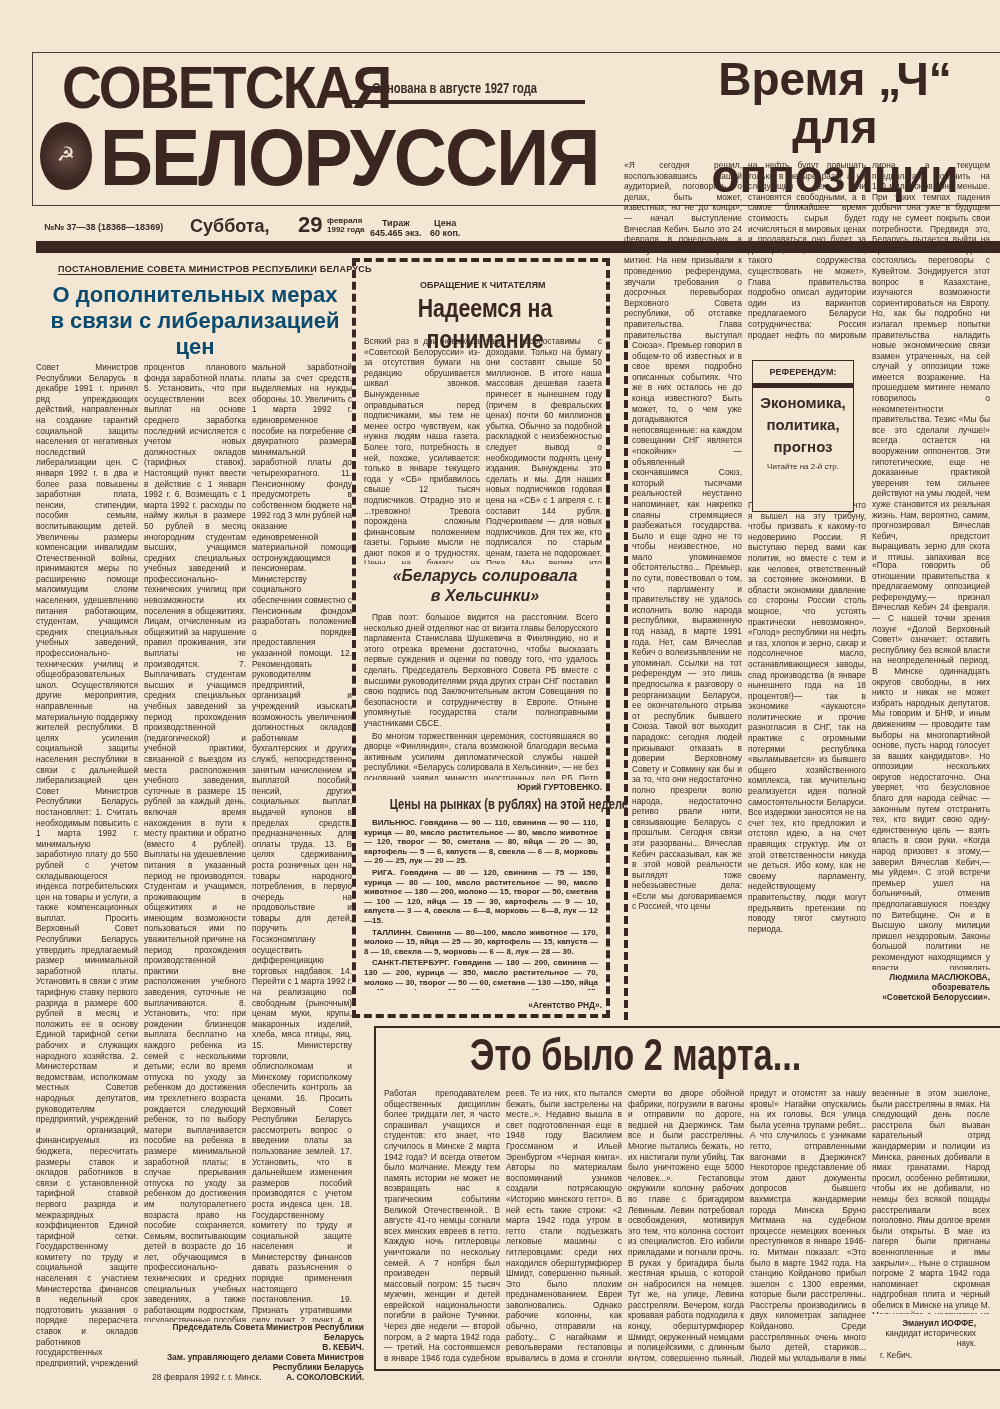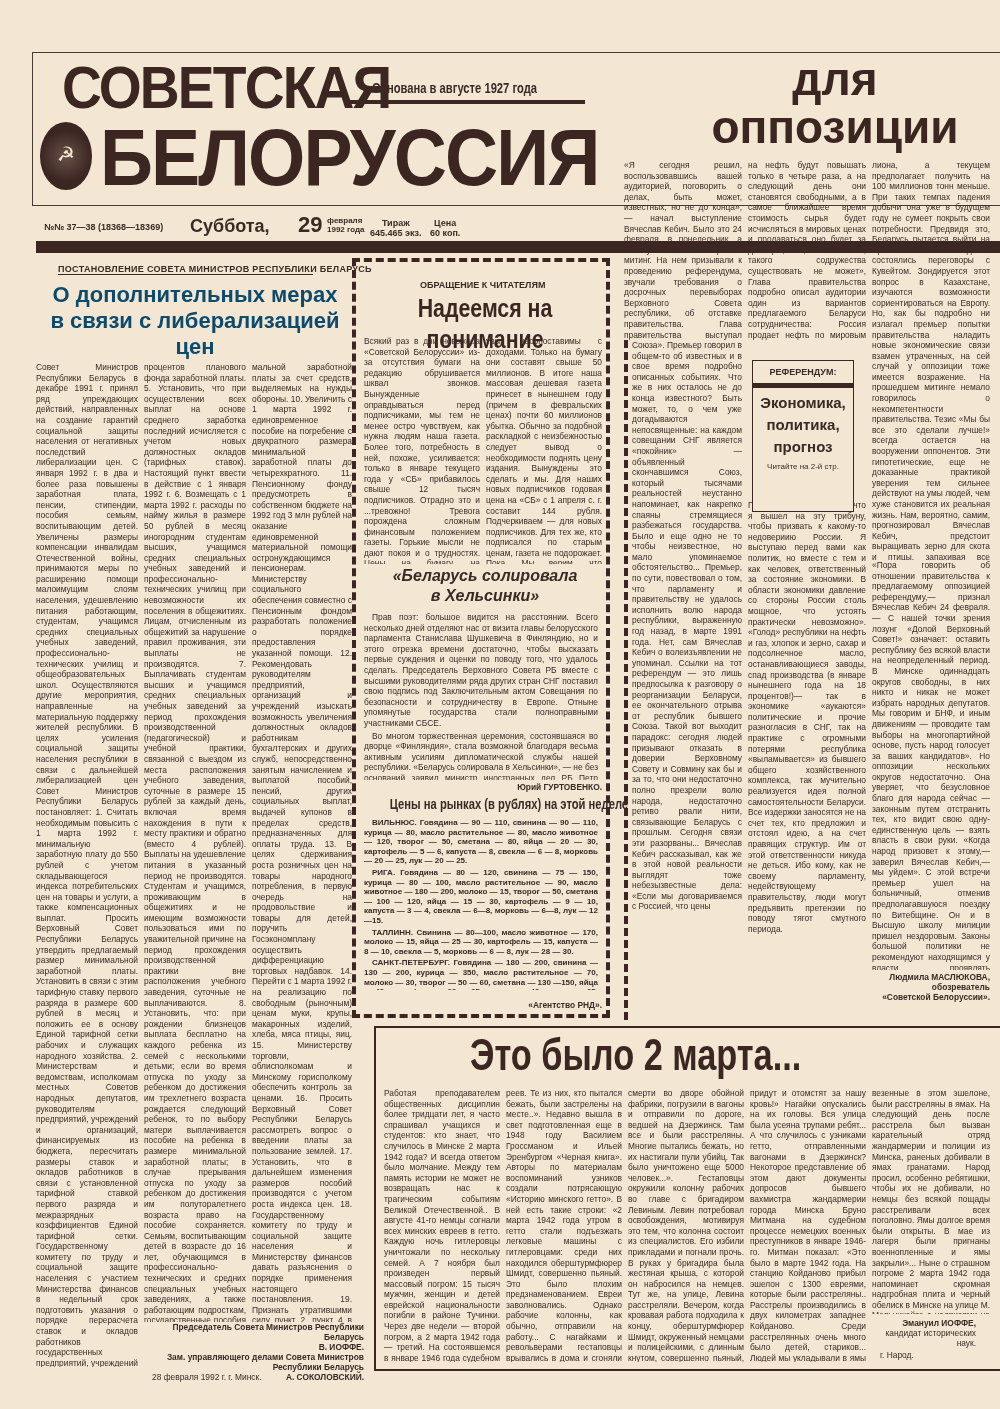--- a/index.html
+++ b/index.html
@@ -60,20 +60,21 @@
   <div>Тираж</div>
   <div>645.465 экз.</div>
 </div>
 <div class="abs meta" style="left:430px;top:218px;font-size:9px;text-align:center;line-height:10px;">
   <div>Цена</div>
   <div>60 коп.</div>
 </div>
 <div class="abs bar"></div>
 
 <div class="abs hed-vremya">
+  <div>Время „Ч“</div>
   <div>для оппозиции</div>
 </div>
 <div class="abs col" style="left:624px;top:160px;width:118px;height:180px;">«Я сегодня решил, воспользовавшись вашей аудиторией, поговорить о делах, быть может, известных, но не до конца», — начал выступление Вячеслав Кебич. Было это 24 февраля, в понедельник, а накануне в Минске прошел митинг. На нем призывали к проведению референдума, звучали требования о досрочных перевыборах Верховного Совета республики, об отставке правительства. Глава правительства выступал перед милицейской аудиторией: встреча состоялась в Высшей школе МВД. Но то, о чем решил поговорить премьер-министр, выходило за рамки интересов только этого зала. Тема обсуждения, «продленная» в прошлое, приводила тоже к референдуму — тому, в ходе которого население</div>
 <div class="abs col" style="left:748px;top:160px;width:118px;height:180px;">на нефть будут повышать только в четыре раза, а на следующий день они становятся свободными, а в самое ближайшее время стоимость сырья будет исчисляться в мировых ценах и продаваться оно будет за доллары, то, естественно, такого содружества существовать не может», Глава правительства подробно описал аудитории один из вариантов предлагаемого Беларуси сотрудничества: Россия продает нефть по мировым ценам (120 долларов за тонну), а мы ей мясо, тоже по мировым ценам (1 доллар 9 центов за килограмм). Совмин подсчитал: отправив России 120 тысяч тонн мяса, Беларусь за нефть должна будет заплатить партнеру 17 миллиардов рублей. «Не думайте,— отметил</div>
 <div class="abs col" style="left:872px;top:160px;width:118px;height:400px;">лиона, а текущем предполагает получить на 100 миллионов тонн меньше. При таких темпах падения добычи она уже в будущем году не сумеет покрыть свои потребности. Предвидя это, Беларусь пытается выйти на Арабский Восток. Недавно состоялись переговоры с Кувейтом. Зондируется этот вопрос в Казахстане, изучаются возможности сориентироваться на Европу. Но, как бы подробно ни излагал премьер попытки правительства наладить новые экономические связи взамен утраченных, на сей случай у оппозиции тоже имеется возражение. На прошедшем митинге немало говорилось о некомпетентности правительства. Тезис «Мы бы все это сделали лучше!» всегда остается на вооружении оппонентов. Эти гипотетические, еще не доказанные практикой уверения тем сильнее действуют на умы людей, чем хуже становится их реальная жизнь. Нам, вероятно, самим, прогнозировал Вячеслав Кебич, предстоит выращивать зерно для скота и птицы, запахивая все подряд привольные луга. Нам предстоит содержать армию, мы остались наедине с чернобыльской бедой. Такова на сей день достигнутая республиканской самостоятельность, а в перспективе — своя, возможно, деньги, нерушимые границы, перепрофилирование промышленности на новых потребителей. Очень долгий и трудный путь, обрисованный премьером, жестко, кажется, предопределен: в прошлое возврата нет, интеграционные процессы силы никак не наберут. Распад продолжается... Как же одолеть этот путь, хотя бы ближайший его отрезок?</div>
 <div class="abs col" style="left:624px;top:340px;width:118px;height:680px;border-left:4px dashed #3b2622;padding-left:4px;box-sizing:border-box;">Союза». Премьер говорил в общем-то об известных и в свое время подробно описанных событиях. Что же в них осталось не до конца известного? Быть может, то, о чем уже догадываются непосвященные: на каждом совещании СНГ является «покойник» — объявленный скончавшимся Союз, который тысячами реальностей неустанно напоминает, как накрепко спаяны стремящиеся разбежаться государства. Было и еще одно не то чтобы неизвестное, но мало упоминаемое обстоятельство... Премьер, по сути, повествовал о том, что парламенту и правительству не удалось исполнить волю народа республики, выраженную год назад, в марте 1991 года. Нет, сам Вячеслав Кебич о волеизъявлении не упоминал. Ссылки на тот референдум — это лишь предпосылка к разговору о реорганизации Беларуси, ее окончательного отрыва от республик бывшего Союза. Такой вот выходит парадокс: сегодня людей призывают отказать в доверии Верховному Совету и Совмину как бы и за то, что они недостаточно полно презрели волю народа, недостаточно ретиво рвали нити, связывающие Беларусь с прошлым. Сегодня связи эти разорваны... Вячеслав Кебич рассказывал, как же в этой новой реальности выглядят тоже небезызвестные дела: «Если мы договариваемся с Россией, что цены</div>
 <div class="abs col" style="left:748px;top:500px;width:118px;height:520px;">Председатель Совмина,—что я вышел на эту трибуну, чтобы призвать к какому-то недовериию России. Я выступаю перед вами как политик, но вместе с тем и как человек, ответственный за состояние экономики. В области экономики давление со стороны России столь мощное, что устоять практически невозможно». «Голод» республики на нефть и газ, хлопок и зерно, сахар и подсолнечное масло, останавливающиеся заводы, спад производства (в январе нынешнего года на 18 процентов!)— так в экономике «аукаются» политические и прочие разногласия в СНГ, так на практике с огромными потерями республика «выламывается» из бывшего общего хозяйственного комплекса, так мучительно реализуется идея полной самостоятельности Беларуси. Все издержки заносятся не на счет тех, кто предложил и отстоял идею, а на счет правящих структур. Им от этой ответственности никуда не деться. Ибо кому, как не своему парламенту, недействующему правительству, люди могут предъявить претензии по поводу тягот смутного периода.</div>
 <div class="abs col" style="left:872px;top:560px;width:118px;height:410px;">«Пора говорить об отношении правительства к предлагаемому оппозицией референдуму,— признал Вячеслав Кебич 24 февраля.— С нашей точки зрения лозунг «Долой Верховный Совет!» означает: оставить республику без всякой власти на неопределенный период. В Минске одиннадцать округов свободны, в них никто и никак не может избрать народных депутатов. Мы говорим и БНФ, и иным движениям — проводите там выборы на многопартийной основе, пусть народ голосует за ваших кандидатов». Но оппозиции нескольких округов недостаточно. Она уверяет, что безусловное благо для народа сейчас — законным путем отстранить тех, кто видит свою одну-единственную цель — взять власть в свои руки. «Когда народ призовет к этому,— заверил Вячеслав Кебич,— мы уйдем». С этой встречи премьер ушел на больничный, отменив предполагавшуюся поездку по Витебщине. Он и в Высшую школу милиции пришел нездоровым. Законы большой политики не рекомендуют находящимся у власти проявлять физическую слабость. Жестоко. Но что поделаешь...</div>
 <div class="abs sig" style="left:872px;top:972px;width:118px;text-align:right;line-height:10px;">
   <div>Людмила МАСЛЮКОВА,</div>
@@ -93,21 +94,21 @@
 <div class="abs kicker">ПОСТАНОВЛЕНИЕ СОВЕТА МИНИСТРОВ РЕСПУБЛИКИ БЕЛАРУСЬ</div>
 <div class="abs hed-social">
   <div>О дополнительных мерах</div>
   <div>в связи с либерализацией цен</div>
 </div>
 <div class="abs col" style="left:36px;top:362px;width:102px;height:1005px;">Совет Министров Республики Беларусь в декабре 1991 г. принял ряд упреждающих действий, направленных на создание гарантий социальной защиты населения от негативных последствий либерализации цен. С января 1992 г. в два и более раза повышены заработная плата, пенсии, стипендии, пособия семьям, воспитывающим детей. Увеличены размеры компенсации инвалидам Отечественной войны, принимаются меры по расширению помощи малоимущим слоям населения, удешевлению питания работающим, студентам, учащимся средних специальных учебных заведений, профессионально-технических училищ и общеобразовательных школ. Осуществляются другие мероприятия, направленные на материальную поддержку жителей республики. В целях усиления социальной защиты населения республики в связи с дальнейшей либерализацией цен Совет Министров Республики Беларусь постановляет: 1. Считать необходимым повысить с 1 марта 1992 г. минимальную заработную плату до 550 рублей с учетом складывающегося индекса потребительских цен на товары и услуги, а также компенсационных выплат. Просить Верховный Совет Республики Беларусь утвердить предлагаемый размер минимальной заработной платы. Установить в связи с этим тарифную ставку первого разряда в размере 600 рублей в месяц и положить ее в основу Единой тарифной сетки рабочих и служащих народного хозяйства. 2. Министерствам и ведомствам, исполкомам местных Советов народных депутатов, руководителям предприятий, учреждений и организаций, финансируемых из бюджета, пересчитать размеры ставок и окладов работников в связи с установленной тарифной ставкой первого разряда и межразрядных коэффициентов Единой тарифной сетки. Государственному комитету по труду и социальной защите населения с участием Министерства финансов в недельный срок подготовить указания о порядке перерасчета ставок и окладов работников государственных предприятий, учреждений и организаций, финансируемых из бюджета. Государственному комитету по труду и социальной защите населения и Министерству финансов совместно с заинтересованными министерствами и ведомствами в десятидневный срок рассмотреть предложения по упорядочению размеров ставок и окладов. 3. Рекомендовать руководителям предприятий: пересмотреть ставки и оклады работников с учетом местных условий и внести необходимые изменения в коллективные договоры. При установлении окладов руководителям (генеральный директор, директор, его заместители, главный бухгалтер) предприятий и организаций всех форм собственности (кроме совместных) руководствоваться действующей Единой тарифной сеткой; частично возмещать работникам, проживающим за пределами населенного пункта, в котором находится предприятие (организация), расходы на проезд в общественном транспорте (кроме такси). 4. Рекомендовать руководителям учреждений, финансируемых из бюджета: шире использовать предоставленные права по установлению надбавок к заработной плате, премированию и оказанию материальной помощи работникам, направляя для этого средства, предусмотренные на оплату труда; предусматривать на премирование работников народного образования, здравоохранения, культуры, социального обеспечения, физической культуры и спорта, на установление им надбавок за высокие творческие и производственные достижения в работе, за выполнение особо важных (срочных) работ на срок их проведения до 5</div>
 <div class="abs col" style="left:144px;top:362px;width:102px;height:960px;">процентов планового фонда заработной платы. 5. Установить, что при осуществлении всех выплат на основе среднего заработка последний исчисляется с учетом новых должностных окладов (тарифных ставок). Настоящий пункт ввести в действие с 1 января 1992 г. 6. Возмещать с 1 марта 1992 г. расходы по найму жилья в размере 50 рублей в месяц иногородним студентам высших, учащимся средних специальных учебных заведений и профессионально-технических училищ при невозможности их поселения в общежитиях. Лицам, отчисленным из общежитий за нарушение правил проживания, эти выплаты не производятся. 7. Выплачивать студентам высших и учащимся средних специальных учебных заведений за период прохождения производственной (педагогической) и учебной практики, связанной с выездом из места расположения учебного заведения, суточные в размере 15 рублей за каждый день, включая время нахождения в пути к месту практики и обратно (вместо 4 рублей). Выплаты на удешевление питания в указанный период не производятся. Студентам и учащимся, проживающим в общежитиях и не имеющим возможности пользоваться ими по уважительной причине на период прохождения производственной практики вне расположения учебного заведения, суточные не выплачиваются. 8. Установить, что: при рождении близнецов выплата бесплатно на каждого ребенка из семей с несколькими детьми; если во время отпуска по уходу за ребенком до достижения им трехлетнего возраста рождается следующий ребенок, то по выбору матери выплачивается пособие на ребенка в размере минимальной заработной платы; в случае прерывания отпуска по уходу за ребенком до достижения им полуторалетнего возраста право на пособие сохраняется. Семьям, воспитывающим детей в возрасте до 16 лет, обучающимся в профессионально-технических и средних специальных учебных заведениях, а также работающим подросткам, государственные пособия не назначаются и не выплачиваются при условии получения этими детьми стипендии или заработной платы. 9. Ввести ежемесячные выплаты женам военнослужащих, не работающим и не получающим пенсий, не находящимся в отпуске по уходу за ребенком до достижения им трехлетнего возраста, проживающим в отдаленных гарнизонах и местностях, где отсутствует возможность их трудоустройства. Указанные выплаты производятся по месту службы мужа в размере 50 процентов минимальной заработной платы.</div>
 <div class="abs col" style="left:252px;top:362px;width:100px;height:960px;">мальной заработной платы за счет средств, выделяемых на нужды обороны. 10. Увеличить с 1 марта 1992 г. единовременное пособие на погребение с двукратного размера минимальной заработной платы до четырехкратного. 11. Пенсионному фонду предусмотреть в собственном бюджете на 1992 год 3 млн рублей на оказание единовременной материальной помощи остронуждающимся пенсионерам. Министерству социального обеспечения совместно с Пенсионным фондом разработать положение о порядке предоставления указанной помощи. 12. Рекомендовать руководителям предприятий, организаций и учреждений изыскать возможность увеличения должностных окладов работникам бухгалтерских и других служб, непосредственно занятым начислением и выплатой пособий, пенсий, других социальных выплат, выдачей купонов в пределах средств, предназначенных для оплаты труда. 13. В целях сдерживания роста розничных цен на товары народного потребления, в первую очередь на продовольствие и товары для детей, поручить Госэкономплану осуществить дифференциацию торговых надбавок. 14. Перейти с 1 марта 1992 г. на реализацию по свободным (рыночным) ценам муки, крупы, макаронных изделий, хлеба, мяса птицы, яиц. 15. Министерству торговли, облисполкомам и Минскому горисполкому обеспечить контроль за ценами. 16. Просить Верховный Совет Республики Беларусь рассмотреть вопрос о введении платы за пользование землей. 17. Установить, что в дальнейшем изменения размеров пособий производятся с учетом роста индекса цен. 18. Государственному комитету по труду и социальной защите населения и Министерству финансов давать разъяснения о порядке применения настоящего постановления. 19. Признать утратившими силу пункт 2, пункт 4 в части размера тарифной ставки 1 разряда, пункты 7, 16, абзац второй пункта 13, абзац первый пункта 17 и пункт 21 постановления Совета Министров Республики Беларусь от 20 декабря 1991 г. № 482 (СП Республики Беларусь, 1991 г., № 36, ст. 443), второе предложение пункта 6 постановления Совета Министров БССР от 6 апреля 1991 г. № 130 (СП БССР, 1991 г., № 12, ст. 118), пункт 12 постановления Совета Министров БССР от 20 мая 1991 г. № 190 (СП БССР, 1991 г., № 16, ст. 172), пункт 5 постановления Совета Министров Республики Беларусь от 27 декабря 1991 г. № 492 (СП Республики Беларусь, 1991 г., № 36, ст. 453).</div>
 <div class="abs sig" style="left:150px;top:1322px;width:214px;line-height:10px;">
   <div>Председатель Совета Министров Республики Беларусь</div>
-  <div>В. ИОФФЕ.</div>
+  <div>В. КЕБИЧ.</div>
   <div>Зам. управляющего делами Совета Министров Республики Беларусь</div>
   <div>А. СОКОЛОВСКИЙ.</div>
 </div>
 <div class="abs col" style="left:152px;top:1372px;width:200px;height:12px;text-indent:0;">28 февраля 1992 г. г. Минск.</div>
 
 <div class="abs dashbox"></div>
 <div class="abs appeal-kicker">ОБРАЩЕНИЕ К ЧИТАТЕЛЯМ</div>
 <div class="abs hed-hope">Надеемся на понимание</div>
 <div class="abs col" style="left:364px;top:336px;width:116px;height:228px;">Всякий раз в дни невыхода «Советской Белоруссии» из-за отсутствия бумаги на редакцию обрушивается шквал звонков. Вынужденные оправдываться перед подписчиками, мы тем не менее остро чувствуем, как нужна людям наша газета. Более того, потребность в ней, похоже, усиливается: только в январе текущего года у «СБ» прибавилось свыше 12 тысяч подписчиков. Отрадно это и ...тревожно! Тревога порождена сложным финансовым положением газеты. Горькие мысли не дают покоя и о трудностях. Цены на бумагу, на транспорт, на полиграфические услуги растут. Теперь о расходах, которые, «Советскую Белоруссию».</div>
 <div class="abs col" style="left:486px;top:336px;width:116px;height:228px;">увы, несопоставимы с доходами. Только на бумагу они составят свыше 50 миллионов. В итоге наша массовая дешевая газета принесет в нынешнем году (причем в февральских ценах) почти 60 миллионов убытка. Обычно за подобной раскладкой с неизбежностью следует вывод о необходимости поднять цену издания. Вынуждены это сделать и мы. Для наших новых подписчиков годовая цена на «СБ» с 1 апреля с. г. составит 144 рубля. Подчеркиваем — для новых подписчиков. Для тех же, кто подписался по старым ценам, газета не подорожает. Пока. Мы верим, что потребность в газете не ослабнет, несмотря на трудности.</div>
@@ -137,13 +138,13 @@
 <div class="abs hed-march">Это было 2 марта...</div>
 <div class="abs col" style="left:384px;top:1088px;width:116px;height:274px;">Работая преподавателем общественных дисциплин более тридцати лет, я часто спрашивал учащихся и студентов: кто знает, что случилось в Минске 2 марта 1942 года? И всегда ответом было молчание. Между тем память истории не может не возвращать нас к трагическим событиям Великой Отечественной.. В августе 41-го немцы согнали всех минских евреев в гетто. Каждую ночь гитлеровцы уничтожали по нескольку семей. А 7 ноября был произведен первый массовый погром: 15 тысяч мужчин, женщин и детей еврейской национальности погибли в районе Тучинки. Через две недели — второй погром, а 2 марта 1942 года — третий. На состоявшемся в январе 1946 года судебном процессе по делу о злодеяниях, совершенных немецко-фашистскими захватчиками, узник минского гетто П. Добин показал: «В тот день нас под конвоем вели с работы. По улице Димитрова нельзя было пройти из-за трупов. А вечером в доме на углу Танковой и Заславской немцы сожгли живьем 50 ев-</div>
 <div class="abs col" style="left:506px;top:1088px;width:116px;height:274px;">реев. Те из них, кто пытался бежать, были застрелены на месте..». Недавно вышла в свет подготовленная еще в 1948 году Василием Гроссманом и Ильей Эренбургом «Черная книга». Авторы по материалам воспоминаний узников создали потрясающую «Историю минского гетто». В ней есть такие строки: «2 марта 1942 года утром в гетто стали подъезжать легковые машины с гитлеровцами: среди них находился оберштурмфюрер Шмидт, совершенно пьяный. Это было плохим предзнаменованием. Евреи заволновались. Однако рабочие колонны, как обычно, отправили на работу... С нагайками и револьверами гестаповцы врывались в дома и сгоняли людей во двор обойной фабрики на Шпалерной улице. Толпы женщин, детей, стариков стояли и ждали своей смерти. В двух домах...</div>
 <div class="abs col" style="left:628px;top:1088px;width:116px;height:274px;">смерти во дворе обойной фабрики, погрузили в вагоны и отправили по дороге, ведшей на Дзержинск. Там все и были расстреляны. Многие пытались бежать, но их настигали пули убийц. Так было уничтожено еще 5000 человек...». Гестаповцы окружили колонну рабочих во главе с бригадиром Левиным. Левин потребовал освобождения, мотивируя это тем, что колонна состоит из специалистов. Его избили прикладами и погнали прочь. В руках у бригадира была жестяная крыша, с которой он набросился на немцев. Тут же, на улице, Левина расстреляли. Вечером, когда кровавая работа подходила к концу, оберштурмфюрер Шмидт, окруженный немцами и полицейскими, с длинным кнутом, совершенно пьяный, на чисто русском языке кричал: «Сейчас вы поплатитесь...</div>
 <div class="abs col" style="left:750px;top:1088px;width:116px;height:274px;">придут и отомстят за нашу кровь!» Нагайки опускались на их головы. Вся улица была усеяна трупами ребят... А что случилось с узниками гетто, отправленными вагонами в Дзержинск? Некоторое представление об этом дают документы допросов бывшего вахмистра жандармерии города Минска Бруно Митмана на судебном процессе немецких военных преступников в январе 1946-го. Митман показал: «Это было в марте 1942 года. На станцию Койданово прибыл эшелон с 1300 евреями, которые были расстреляны.. Расстрелы производились в двух километрах западнее Койданово. Среди расстрелянных очень много было детей, стариков... Людей мы укладывали в ямы рядами, а затем расстреливали». Свидетель Владимир Васильевич Чуевский, уроженец деревни Кишинцы Дзержинского района Минской области, показал суду: «В марте 1942 года из Минска прибыл железнодорожный состав на станцию Койданово. Людей везли якобы для работы к лесничеству Станьковского. Эшелон состоял из 40 вагонов. Все люди, при-</div>
 <div class="abs col" style="left:872px;top:1088px;width:118px;height:226px;">везенные в этом эшелоне, были расстреляны в ямах. На следующий день после расстрела был вызван карательный отряд жандармерии и полиции из Минска, раненых добивали в ямах гранатами. Народ просил, особенно ребятишки, чтобы их не добивали, но немцы без всякой пощады расстреливали всех поголовно. Ямы долгое время были открыты. В мае из лагеря были пригнаны военнопленные и ямы закрыли»... Ныне о страшном погроме 2 марта 1942 года напоминает скромная надгробная плита и черный обелиск в Минске на улице М. Мельникайте с надписями на русском и еврейском языках, — памятник, поставленный в первые послевоенные годы на средства еврейской общины города. С того времени прошло полвека. Нам, живущим, пора подумать о создании мемориала узникам минского гетто, узникам гетто других городов Беларуси. Настала пора увековечить память жертв нацистского геноцида.</div>
 <div class="abs sig" style="left:872px;top:1318px;width:104px;line-height:10px;">
   <div>Эмануил ИОФФЕ,</div>
   <div style="font-weight:normal;">кандидат исторических наук.</div>
 </div>
-<div class="abs col" style="left:880px;top:1350px;width:80px;height:12px;">г. Народ.</div>
+<div class="abs col" style="left:880px;top:1350px;width:80px;height:12px;">г. Кебич.</div>
 
 </body></html>

